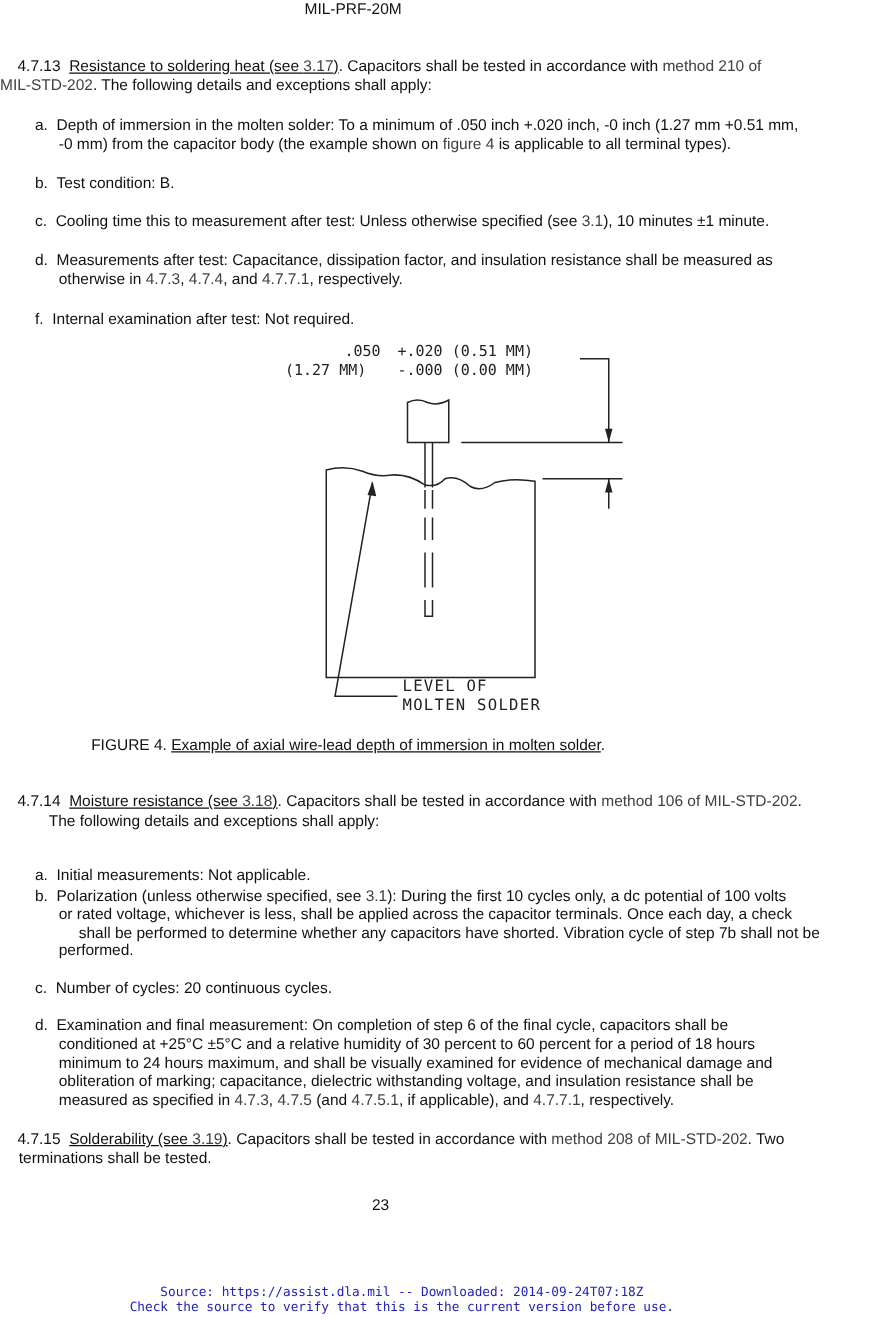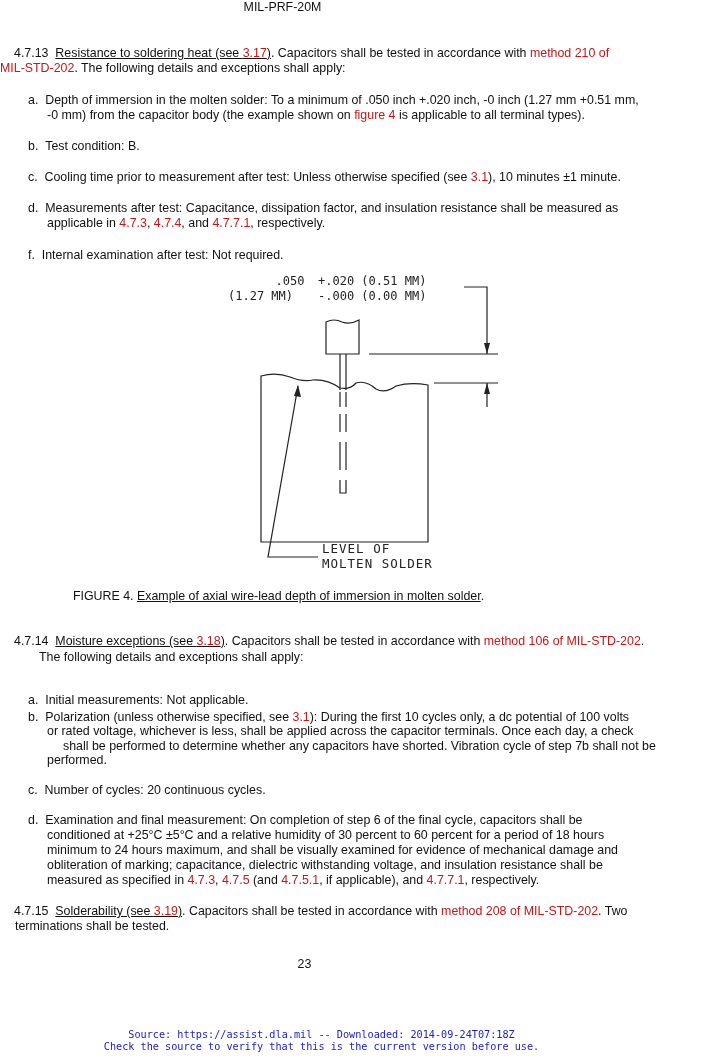--- a/index.html
+++ b/index.html
@@ -2,21 +2,21 @@
 <html><head>
 <meta charset="utf-8">
 <style>
   html, body { margin: 0; padding: 0; background: #ffffff; }
   body {
     width: 701px; height: 1056px; position: relative; overflow: hidden;
     font-family: "Liberation Sans", sans-serif; font-size: 12.4px; color: #111;
   }
   .abs { position: absolute; }
   .line { position: absolute; white-space: nowrap; line-height: 15px; }
-  .link { color: #b91c1c; }
+  .link { color: #404040; }
   .u { text-decoration: underline; }
   .header { left: 0; width: 565px; text-align: center; top: 0px; }
   .pagenum { left: 0; width: 609px; text-align: center; top: 957px; }
   .footer {
     left: 0; width: 643px; text-align: center; color: #2222bb;
     font-family: "DejaVu Sans Mono", monospace; font-size: 10.2px; line-height: 12px;
   }
   .caption { left: 0; width: 557px; text-align: center; top: 589px; }
   svg text { font-family: "DejaVu Sans Mono", monospace; fill: #222; }
 </style>
@@ -37,28 +37,28 @@
 </div>
 <div class="line" style="left:47px; top:108px;">
   <span>-0 mm) from the capacitor body (the example shown on </span><span class="link">figure 4</span><span> is applicable to all terminal types).</span>
 </div>
 
 <div class="line" style="left:28px; top:139px;">
   <span>b.</span>&nbsp;&nbsp;<span>Test condition:  B.</span>
 </div>
 
 <div class="line" style="left:28px; top:170px;">
-  <span>c.</span>&nbsp;&nbsp;<span>Cooling time prior to measurement after test:  Unless otherwise specified (see </span><span class="link">3.1</span><span>), 10 minutes ±1 minute.</span>
+  <span>c.</span>&nbsp;&nbsp;<span>Cooling time this to measurement after test:  Unless otherwise specified (see </span><span class="link">3.1</span><span>), 10 minutes ±1 minute.</span>
 </div>
 
 <div class="line" style="left:28px; top:201px;">
   <span>d.</span>&nbsp;&nbsp;<span>Measurements after test:  Capacitance, dissipation factor, and insulation resistance shall be measured as</span>
 </div>
 <div class="line" style="left:47px; top:216px;">
-  <span>applicable in </span><span class="link">4.7.3</span><span>, </span><span class="link">4.7.4</span><span>, and </span><span class="link">4.7.7.1</span><span>, respectively.</span>
+  <span>otherwise in </span><span class="link">4.7.3</span><span>, </span><span class="link">4.7.4</span><span>, and </span><span class="link">4.7.7.1</span><span>, respectively.</span>
 </div>
 
 <div class="line" style="left:28px; top:248px;">
   <span>f.</span>&nbsp;&nbsp;<span>Internal examination after test:  Not required.</span>
 </div>
 
 <svg class="abs" style="left:0; top:0;" width="701" height="600">
   <g stroke="#222" stroke-width="1.2" fill="none">
 
     <path d="M326,322 Q334,318 342,322 Q350,325 359,320 L359,354 L326,354 Z"></path>
@@ -95,21 +95,21 @@
   <text x="318" y="300" font-size="12">-.000  (0.00  MM)</text>
   <text x="322" y="553" font-size="12.5" letter-spacing="1">LEVEL  OF</text>
   <text x="322" y="568" font-size="12.5" letter-spacing="1">MOLTEN  SOLDER</text>
 </svg>
 
 <div class="line caption">
   <span>FIGURE 4.  </span><span class="u">Example of axial wire-lead depth of immersion in molten solder</span><span>.</span>
 </div>
 
 <div class="line" style="left:14px; top:634px;">
-  <span>4.7.14</span>&nbsp;&nbsp;<span class="u"><span>Moisture exceptions (see </span><span class="link">3.18</span><span>)</span></span><span>.  Capacitors shall be tested in accordance with </span><span class="link">method 106 of MIL-STD-202</span><span>.</span>
+  <span>4.7.14</span>&nbsp;&nbsp;<span class="u"><span>Moisture resistance (see </span><span class="link">3.18</span><span>)</span></span><span>.  Capacitors shall be tested in accordance with </span><span class="link">method 106 of MIL-STD-202</span><span>.</span>
 </div>
 <div class="line" style="left:0px; top:650px;margin-left:39px;">The following details and exceptions shall apply:</div>
 
 <div class="line" style="left:28px; top:680px;margin-top:13px;">
   <span>a.</span>&nbsp;&nbsp;<span>Initial measurements:  Not applicable.</span>
 </div>
 
 <div class="line" style="left:28px; top:710px;">
   <span>b.</span>&nbsp;&nbsp;<span>Polarization (unless otherwise specified, see </span><span class="link">3.1</span><span>):  During the first 10 cycles only, a dc potential of 100 volts</span>
 </div>

